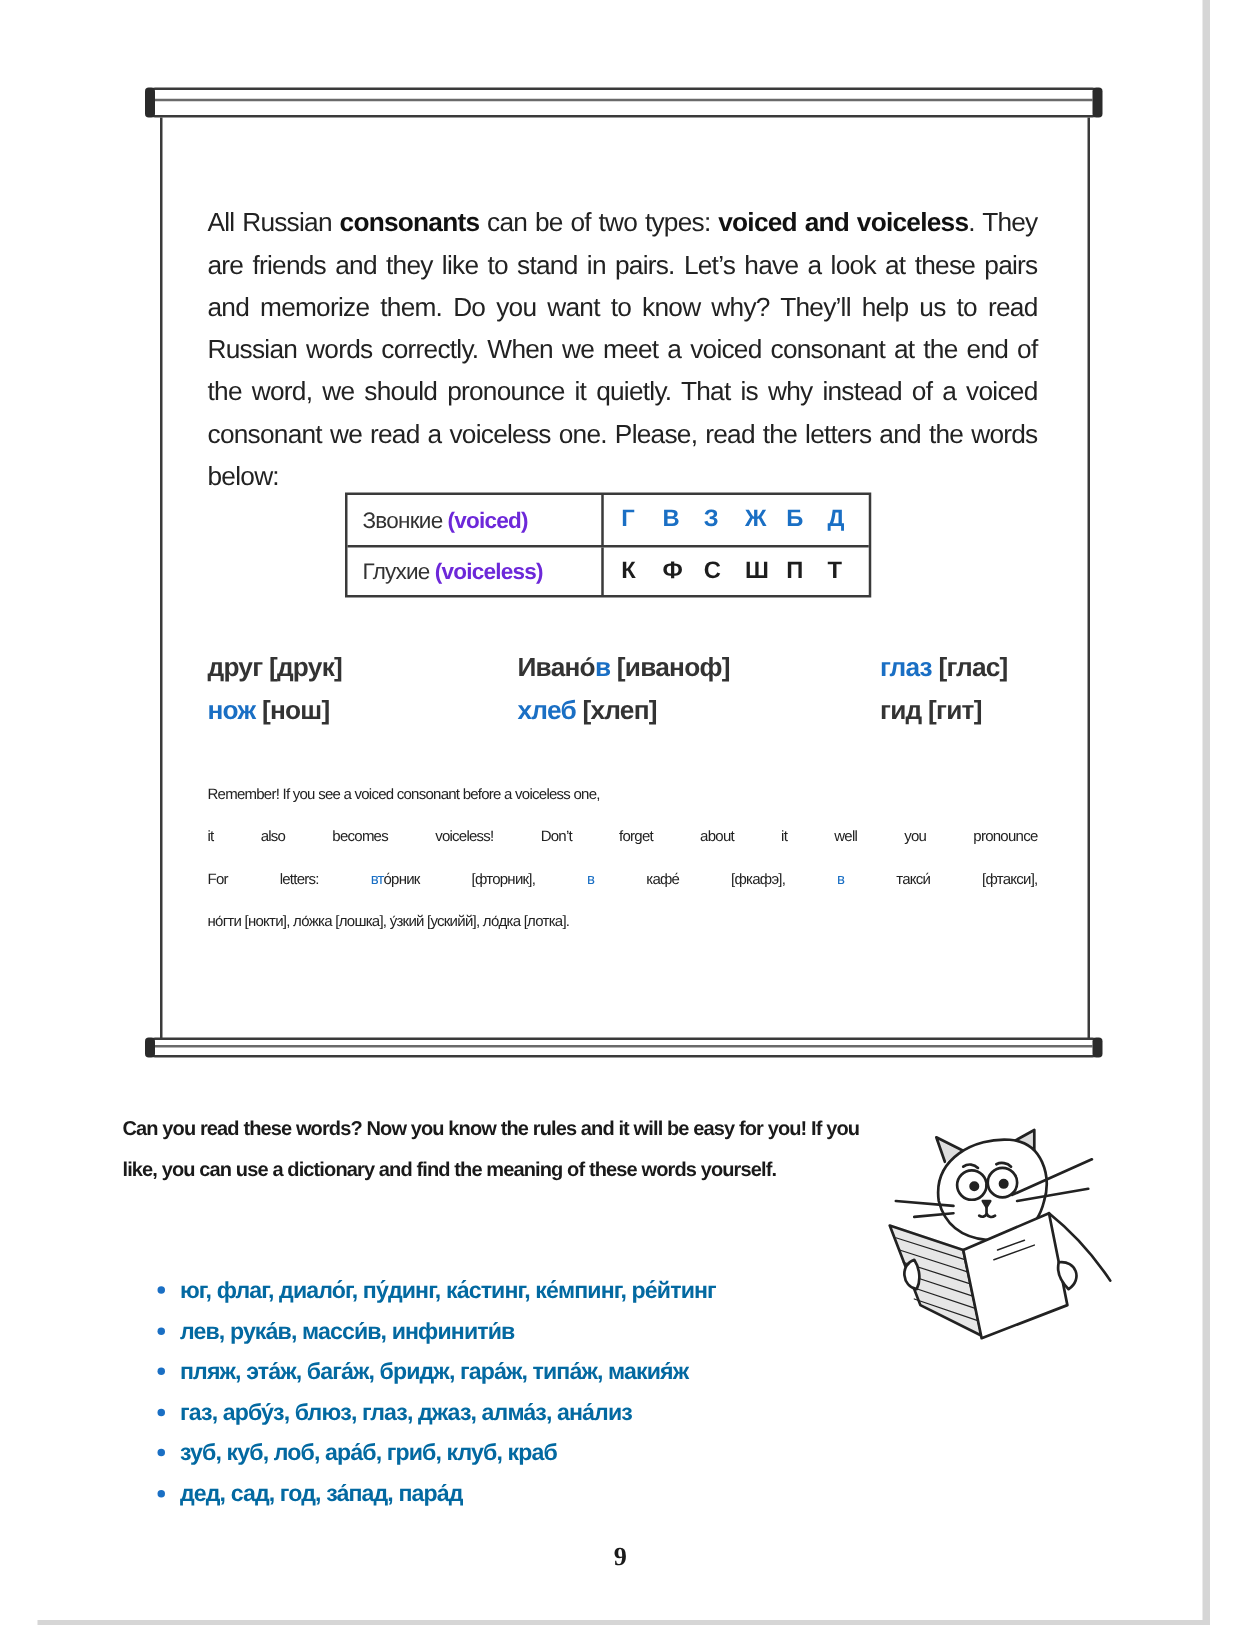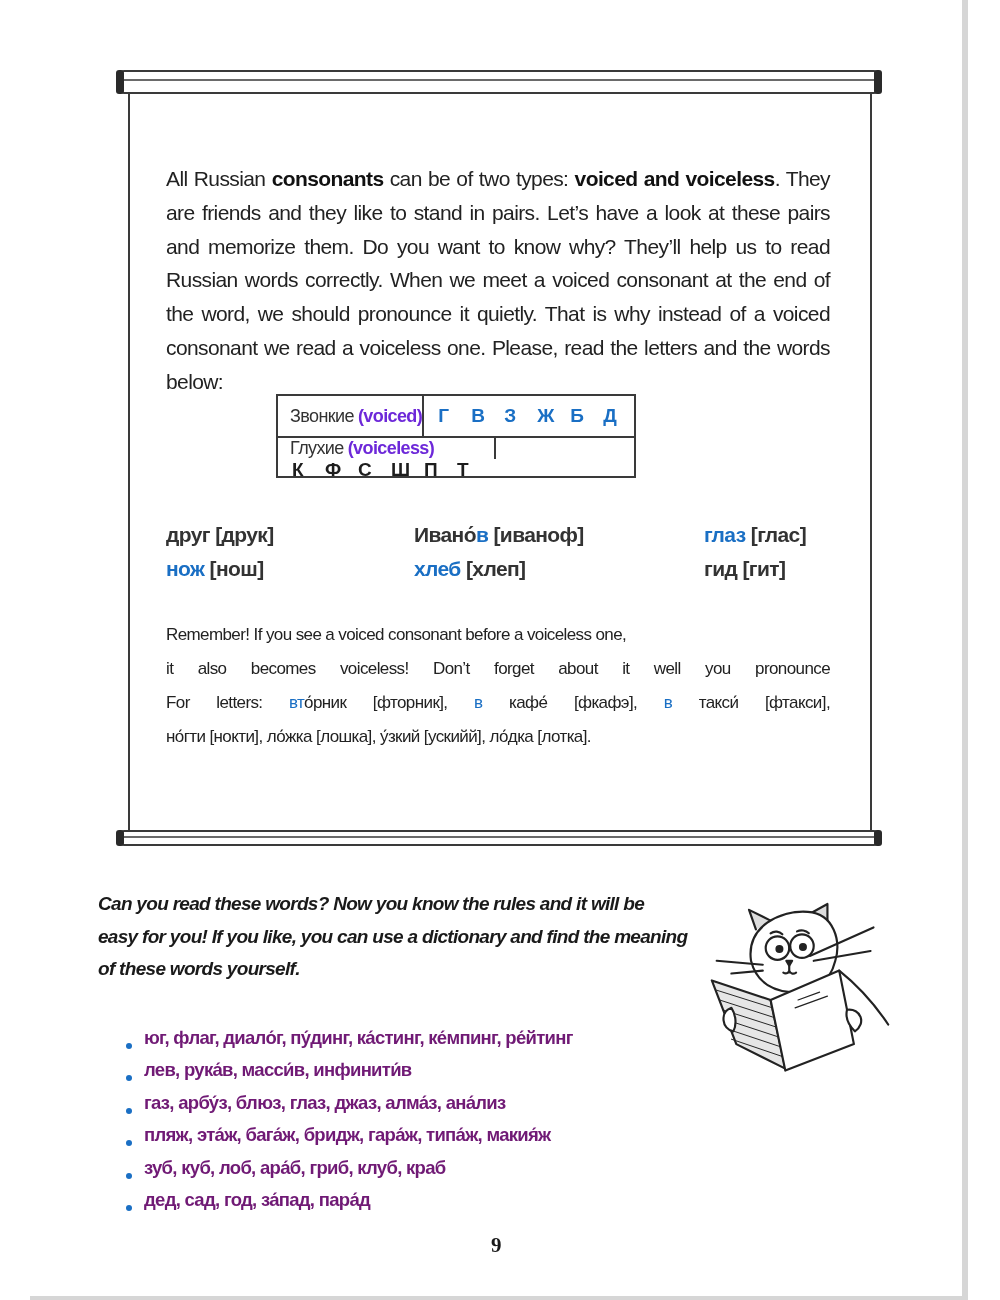--- a/index.html
+++ b/index.html
@@ -36,52 +36,52 @@
     box-sizing:border-box; background:#fff;
   }
   .intro {
     position:absolute; left:166px; top:162px; width:664px;
     font-size:21px; line-height:33.8px; letter-spacing:-0.6px;
     text-align:justify; color:#222;
   }
   .intro b { font-weight:bold; color:#111; }
   
   .ctable {
-    position:absolute; left:276px; top:394px; width:360px; height:84px;
+    position:absolute; left:276px; top:394px; width:421px; height:84px;
     border:2px solid #3a3a3a; box-sizing:border-box; border-collapse:collapse;
   }
   .crow { display:flex; height:40px; box-sizing:border-box; }
-  .crow + .crow { border-top:2px solid #3a3a3a;flex-direction:column; }
+  .crow + .crow { border-top:2px solid #3a3a3a; }
   .clabel {
     width:218px; border-right:2px solid #3a3a3a; box-sizing:border-box;
     padding-left:12px; display:flex; align-items:center;
     font-size:18px; letter-spacing:-0.6px; color:#333;
   }
   .clabel b { color:#6d28d9; margin-left:4px; }
   .cletters { display:flex; align-items:center; padding-left:14px; gap:0; }
   .cletter { width:33px; font-size:19px; font-weight:bold; }
   .blue { color:#1a6fc4; }
   
   .pairs { position:absolute; top:518px; font-size:21px; line-height:34px; letter-spacing:-0.6px; font-weight:bold; color:#333; }
   .pairs span.b { color:#1a6fc4; }
   .remember {
     position:absolute; left:166px; top:618px; width:664px;
-    font-size:17px; line-height:34px; letter-spacing:-0.6px; color:#222;
+    font-size:12px; line-height:34px; letter-spacing:-0.6px; color:#222;
   }
   .line-justify { text-align:justify; text-align-last:justify; }
   .ex-blue { color:#1a6fc4; font-weight:normal; }
   .task {
     position:absolute; left:98px; top:888px; width:590px;
-    font-size:19px; line-height:32.5px; font-weight:bold; font-style:italic;
+    font-size:16px; line-height:32.5px; font-weight:bold; 
     letter-spacing:-0.7px; color:#1a1a1a;
   }
   .wordlist { position:absolute; left:126px; top:1016px; list-style:none; margin:0; padding:0; }
   .wordlist li {
-    height:32.5px; font-size:18.5px; letter-spacing:-0.7px; color:#701a75; font-weight:bold;
-    display:flex; align-items:flex-end;
+    height:32.5px; font-size:18.5px; letter-spacing:-0.7px; color:#0369a1; font-weight:bold;
+    display:flex; align-items:center;
   }
   .bullet { width:6px; height:6px; border-radius:50%; background:#1a6fc4; margin-right:12px; display:inline-block; }
   .cat { position:absolute; left:702px; top:902px; width:196px; height:196px; }
   .pagenum { position:absolute; left:491px; top:1233px; font-family:"Liberation Serif", serif; font-weight:bold; font-size:21px; color:#1a1a1a; }
 </style>
 </head>
 <body>
 
 <div class="page-shadow-right"></div>
 <div class="page-shadow-bottom"></div>
@@ -155,25 +155,25 @@
   <li>
       <span class="bullet"></span>
       <span>юг, флаг, диало́г, пу́динг, ка́стинг, ке́мпинг, ре́йтинг</span>
     </li>
   <li>
       <span class="bullet"></span>
       <span>лев, рука́в, масси́в, инфинити́в</span>
     </li>
   <li>
       <span class="bullet"></span>
+      <span>пляж, эта́ж, бага́ж, бридж, гара́ж, типа́ж, макия́ж</span>
+    </li>
+  <li>
+      <span class="bullet"></span>
       <span>газ, арбу́з, блюз, глаз, джаз, алма́з, ана́лиз</span>
-    </li>
-  <li>
-      <span class="bullet"></span>
-      <span>пляж, эта́ж, бага́ж, бридж, гара́ж, типа́ж, макия́ж</span>
     </li>
   <li>
       <span class="bullet"></span>
       <span>зуб, куб, лоб, ара́б, гриб, клуб, краб</span>
     </li>
   <li>
       <span class="bullet"></span>
       <span>дед, сад, год, за́пад, пара́д</span>
     </li>
 </ul>

